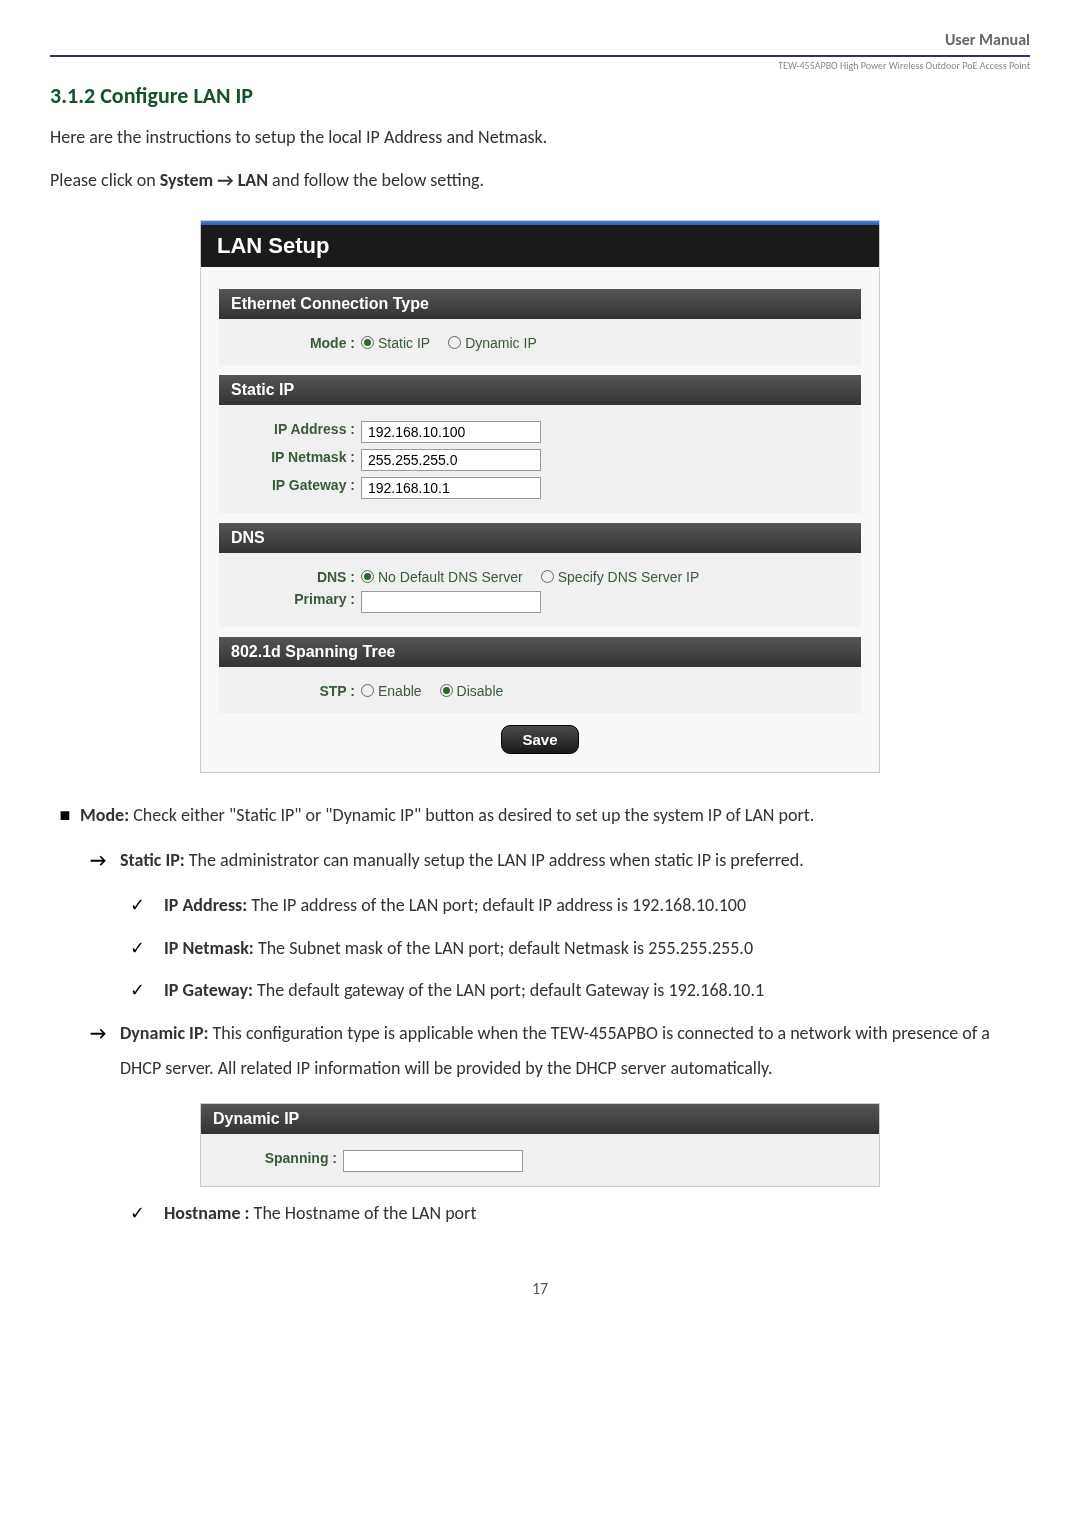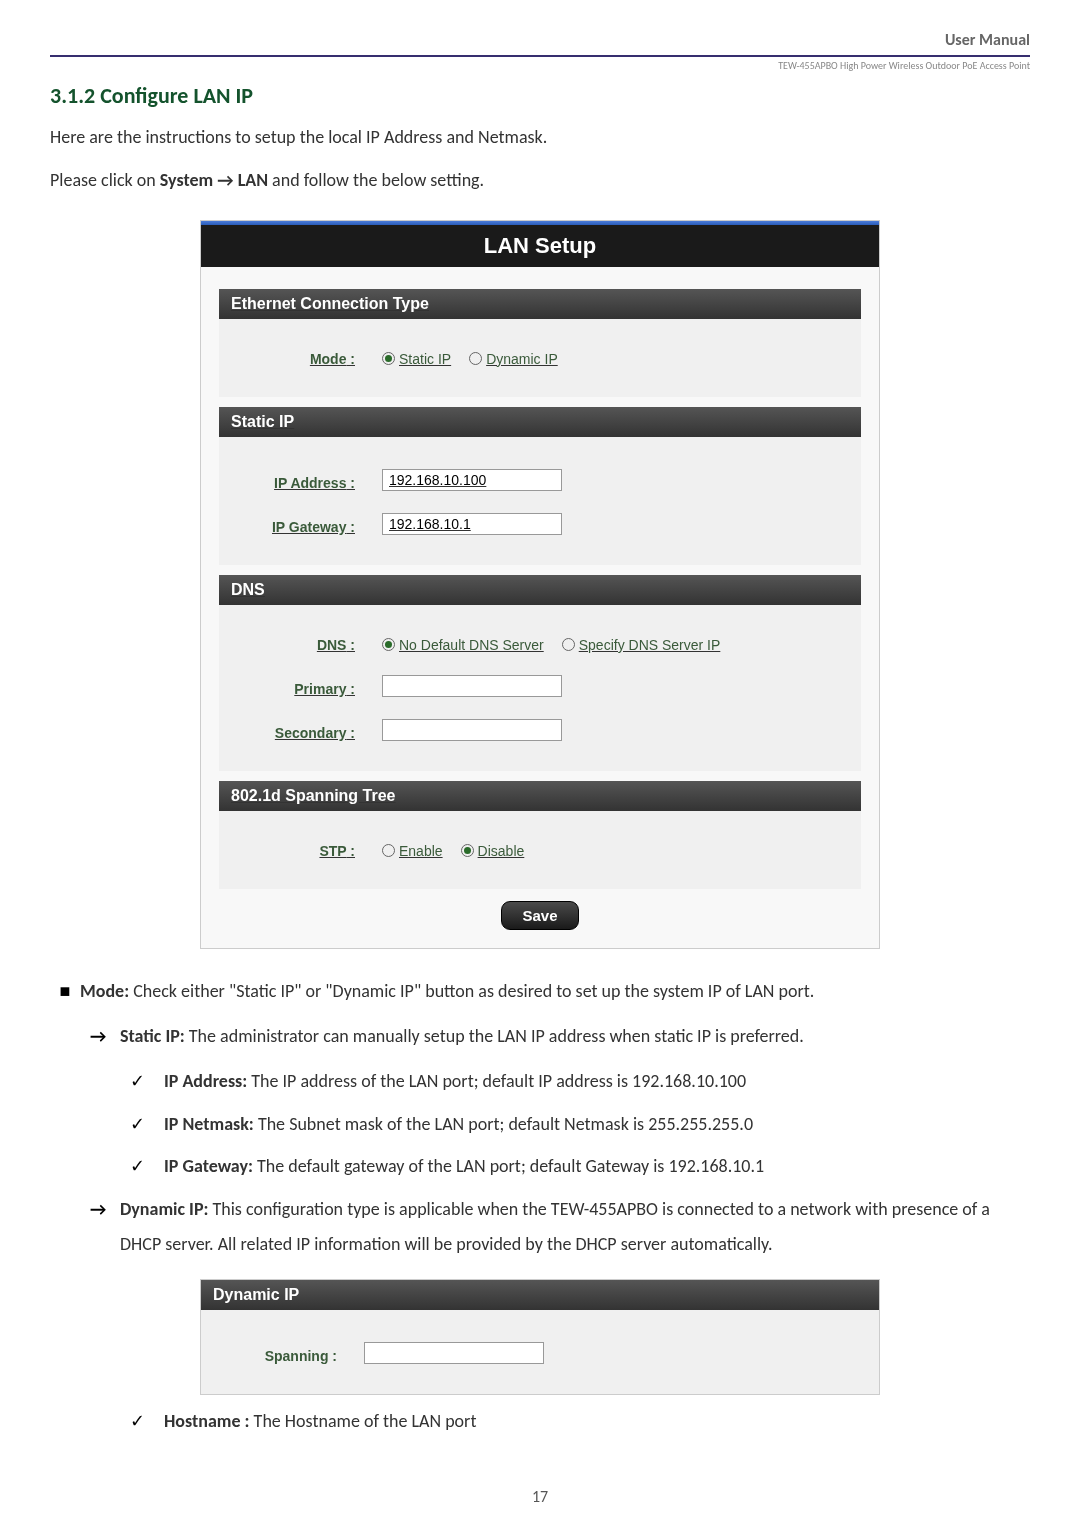--- a/index.html
+++ b/index.html
@@ -43,46 +43,43 @@
     .screenshot-top {
       background: linear-gradient(to bottom, #4a7bd8, #2a5cb8);
       height: 4px;
     }
     .screenshot-title {
       background: #1a1a1a;
       color: #fff;
       font-size: 22px;
       font-weight: bold;
       padding: 8px 16px;
-      text-align: center;
     }
     .screenshot-body {
       padding: 12px 18px 18px 18px;
       background: #f8f8f8;
     }
     .panel {
       margin-top: 10px;
-      text-decoration: underline;
     }
     .panel-header {
       background: linear-gradient(to bottom, #555, #333);
       color: #fff;
       font-weight: bold;
       font-size: 16px;
       padding: 6px 12px;
     }
     .panel-body {
       background: #f0f0f0;
       padding: 10px 12px 8px 12px;
     }
     .field-row {
       display: flex;
-      align-items: flex-end;
-      margin: 22px 0;
-      gap: 21px;
+      align-items: flex-start;
+      margin: 6px 0;
     }
     .field-label {
       width: 130px;
       text-align: right;
       color: #3a5a3a;
       font-weight: bold;
       font-size: 14px;
       padding-right: 6px;
     }
     .field-label::after { content: " :"; }
@@ -223,20 +220,24 @@
     </div>
 
     <div class="panel">
       <div class="panel-header">Static IP</div>
       <div class="panel-body">
         <div class="field-row">
           <div class="field-label">IP Address</div>
           <input class="field-input" value="192.168.10.100" style="">
         </div>
         <div class="field-row">
+          <div class="field-label">IP Netmask</div>
+          <input class="field-input" value="255.255.255.0" style="">
+        </div>
+        <div class="field-row">
           <div class="field-label">IP Gateway</div>
           <input class="field-input" value="192.168.10.1" style="">
         </div>
       </div>
     </div>
 
     <div class="panel">
       <div class="panel-header">DNS</div>
       <div class="panel-body">
         <div class="field-row">
@@ -247,24 +248,20 @@
               <span>No Default DNS Server</span>
             </div>
             <div class="radio-item">
               <span class="radio"></span>
               <span>Specify DNS Server IP</span>
             </div>
           </div>
         </div>
         <div class="field-row">
           <div class="field-label">Primary</div>
-          <input class="field-input" style="">
-        </div>
-        <div class="field-row">
-          <div class="field-label">Secondary</div>
           <input class="field-input" style="">
         </div>
       </div>
     </div>
 
     <div class="panel">
       <div class="panel-header">802.1d Spanning Tree</div>
       <div class="panel-body">
         <div class="field-row">
           <div class="field-label">STP</div>

